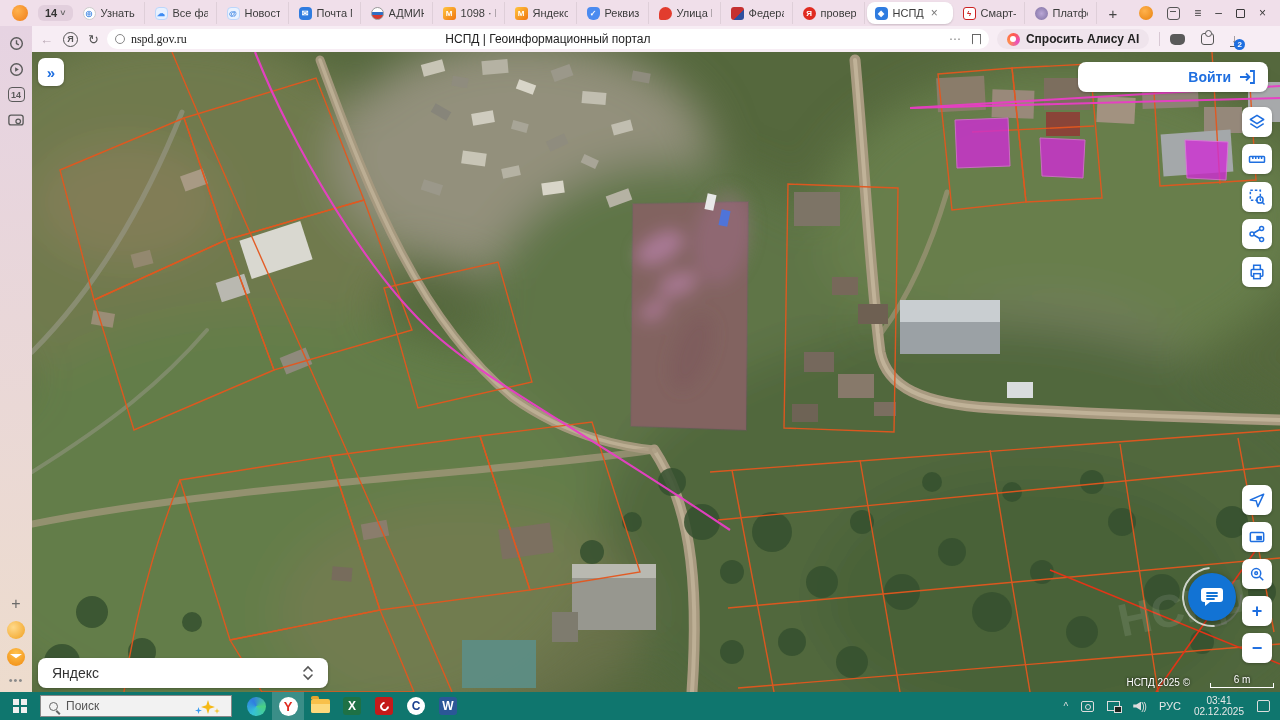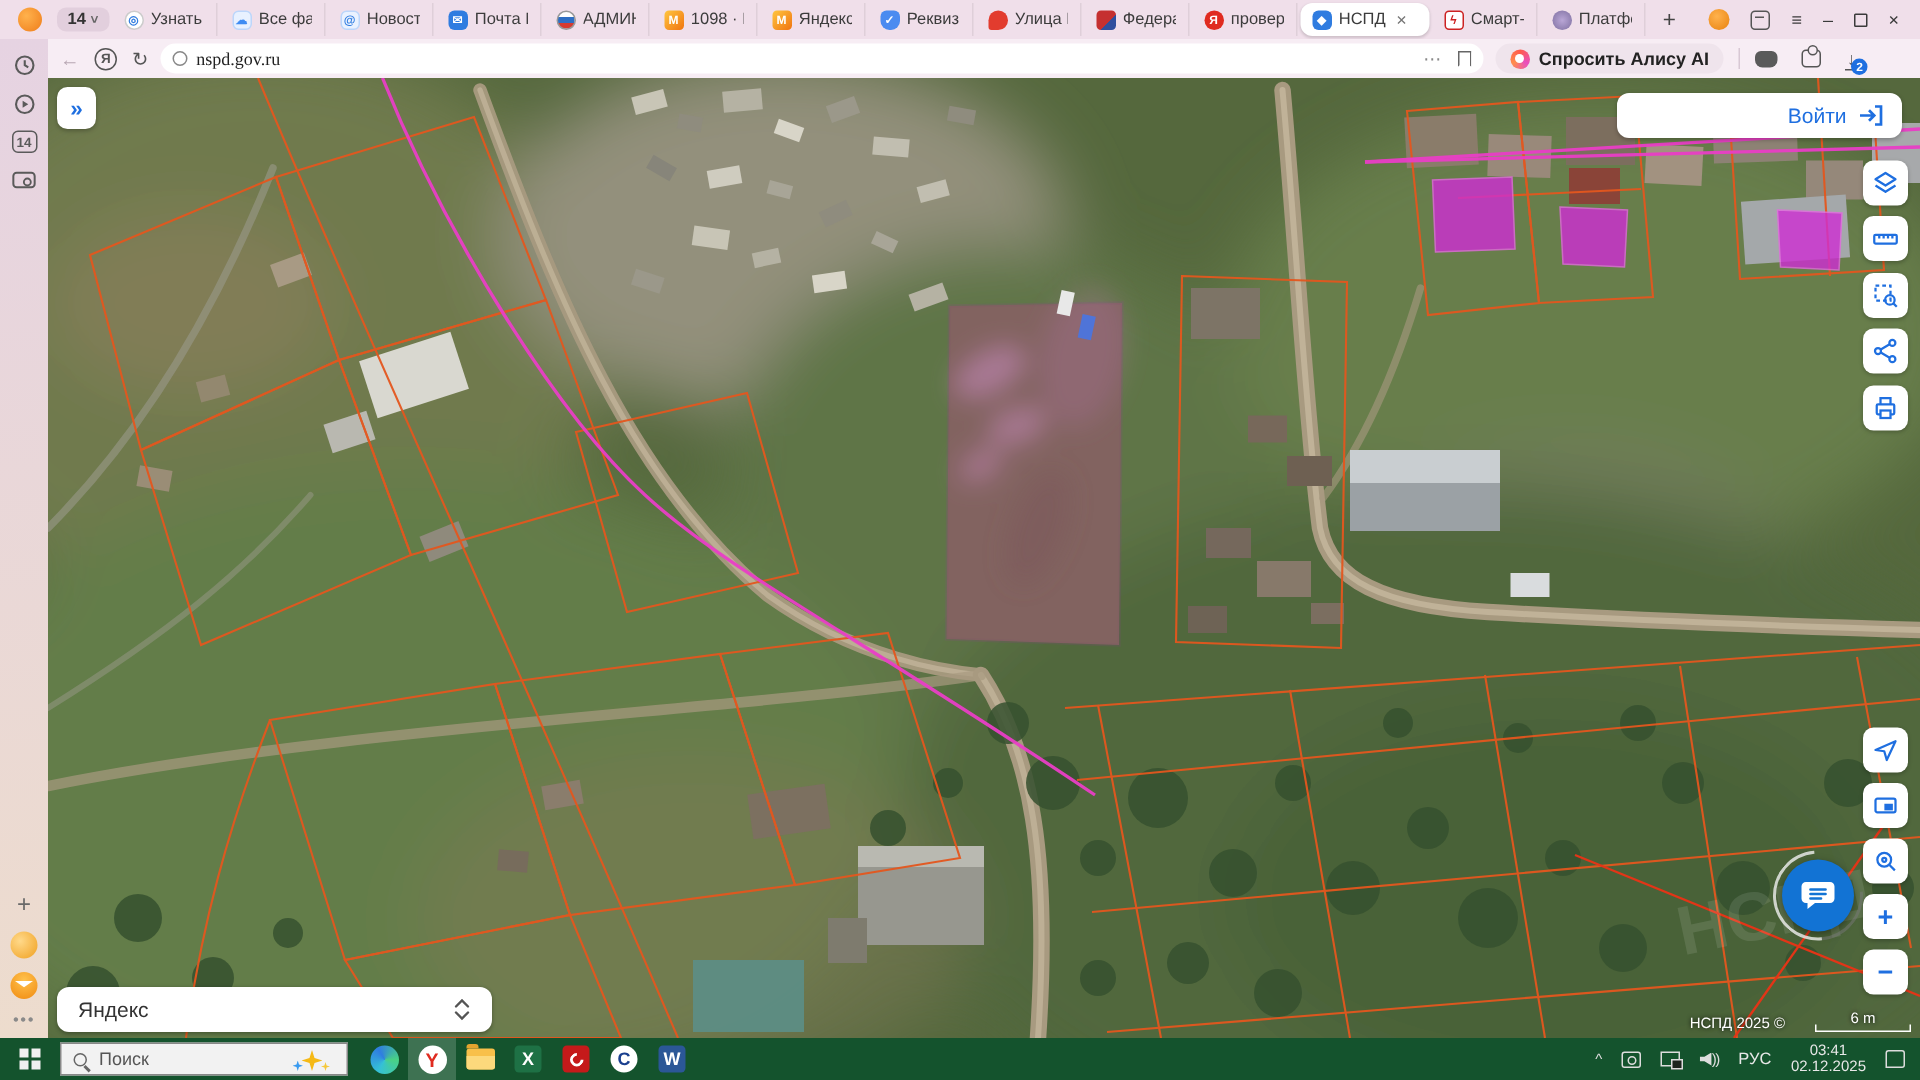--- a/index.html
+++ b/index.html
@@ -96,41 +96,41 @@
     background:#fff; clip-path:polygon(0 0,100% 0,50% 60%); }
   .ss-dots { color:#8a8a8a; font-size:11px; letter-spacing:1px; margin:8px 0 6px;}
 
   
   .map { position:absolute; left:32px; top:52px; width:1248px; height:640px; overflow:hidden;}
   .map svg.base { position:absolute; inset:0;}
   .mbtn { position:absolute; background:#fff; border-radius:7px;
     box-shadow:0 1px 3px rgba(0,0,0,.25); display:flex; align-items:center; justify-content:center;}
   .expand { left:6px; top:6px; width:26px; height:28px; color:#1f6fe0; font-size:15px; font-weight:bold;}
   .loginbar { left:1046px; top:10px; width:190px; height:30px; border-radius:8px;
-    justify-content:flex-end; padding-right:12px; gap:8px; color:#1f6fe0; font-size:14px;}
+    justify-content:flex-end; padding-right:12px; gap:8px; color:#1f6fe0; font-size:14px;font-weight:bold;}
   .ctl { width:30px; height:30px; left:1210px;}
   .zoomtxt { color:#1f6fe0; font-size:18px; font-weight:bold; line-height:1;}
   .fab { position:absolute; left:1156px; top:521px; width:48px; height:48px; border-radius:50%;
     background:#1273d4; display:flex; align-items:center; justify-content:center;
     box-shadow:0 2px 6px rgba(0,0,0,.4);}
   .fab:before { content:""; position:absolute; inset:-6px; border-radius:50%;
     border:2.5px solid rgba(240,240,240,.8); border-top-color:transparent; border-right-color:rgba(120,120,120,.5);
     transform:rotate(40deg);}
   .legend { position:absolute; left:6px; top:606px; width:290px; height:30px; background:#fff;
     border-radius:8px; display:flex; align-items:center; padding:0 14px;
     box-shadow:0 1px 3px rgba(0,0,0,.3); font-size:14px; color:#333;}
   .legend svg { margin-left:auto;}
   .map-credits { position:absolute; right:6px; bottom:4px; display:flex; align-items:flex-end; gap:20px;
     color:#fff; font-size:10px; text-shadow:0 0 3px rgba(0,0,0,.9);}
   .scalebar { display:flex; flex-direction:column; align-items:center; width:64px;}
   .scalebar .line { width:100%; height:5px; border-bottom:1.5px solid #fff;
     border-left:1.5px solid #fff; border-right:1.5px solid #fff; margin-top:-2px;}
 
   
-  .taskbar { position:absolute; left:0; top:692px; width:1280px; height:28px; background:#14532d;
+  .taskbar { position:absolute; left:0; top:692px; width:1280px; height:28px; background:#0f766e;
     display:flex; align-items:center; color:#e8e8e8;}
   .start { width:40px; height:28px; display:flex; align-items:center; justify-content:center;}
   .winlogo { width:14px; height:14px; display:grid; grid-template-columns:6px 6px; grid-gap:2px;}
   .winlogo i { background:#f0f0f0; width:6px; height:6px;}
   .tsearch { width:192px; height:22px; background:#f2f2f2; border:1px solid #888;
     display:flex; align-items:center; gap:8px; padding:0 8px; color:#555; font-size:12px; position:relative;}
   .mag { width:9px; height:9px; border:1.5px solid #666; border-radius:50%; position:relative; flex:none;}
   .mag:after{ content:""; position:absolute; left:7px; top:7px; width:5px; height:1.5px;
     background:#666; transform:rotate(45deg); transform-origin:0 0;}
   .sparkles { position:absolute; right:10px; top:3px; width:26px; height:16px;}
@@ -255,20 +255,21 @@
     </span>
   </div>
 
   <div class="addrbar">
     <span class="nav-ico">←</span>
     <span class="ya-badge">Я</span>
     <span class="refresh">↻</span>
     <span class="urlpill">
       <span class="site-ico"></span>
       <span class="url">nspd.gov.ru</span>
+      <span class="pagetitle">НСПД | Геоинформационный портал</span>
       <span class="pill-right">
         <span class="more-dots">⋯</span>
         <span class="bookmark-flag"></span>
       </span>
     </span>
     <span class="alice-chip">
       <span class="alice-ico">
           <i></i>
         </span>
       <span>Спросить Алису AI</span>

